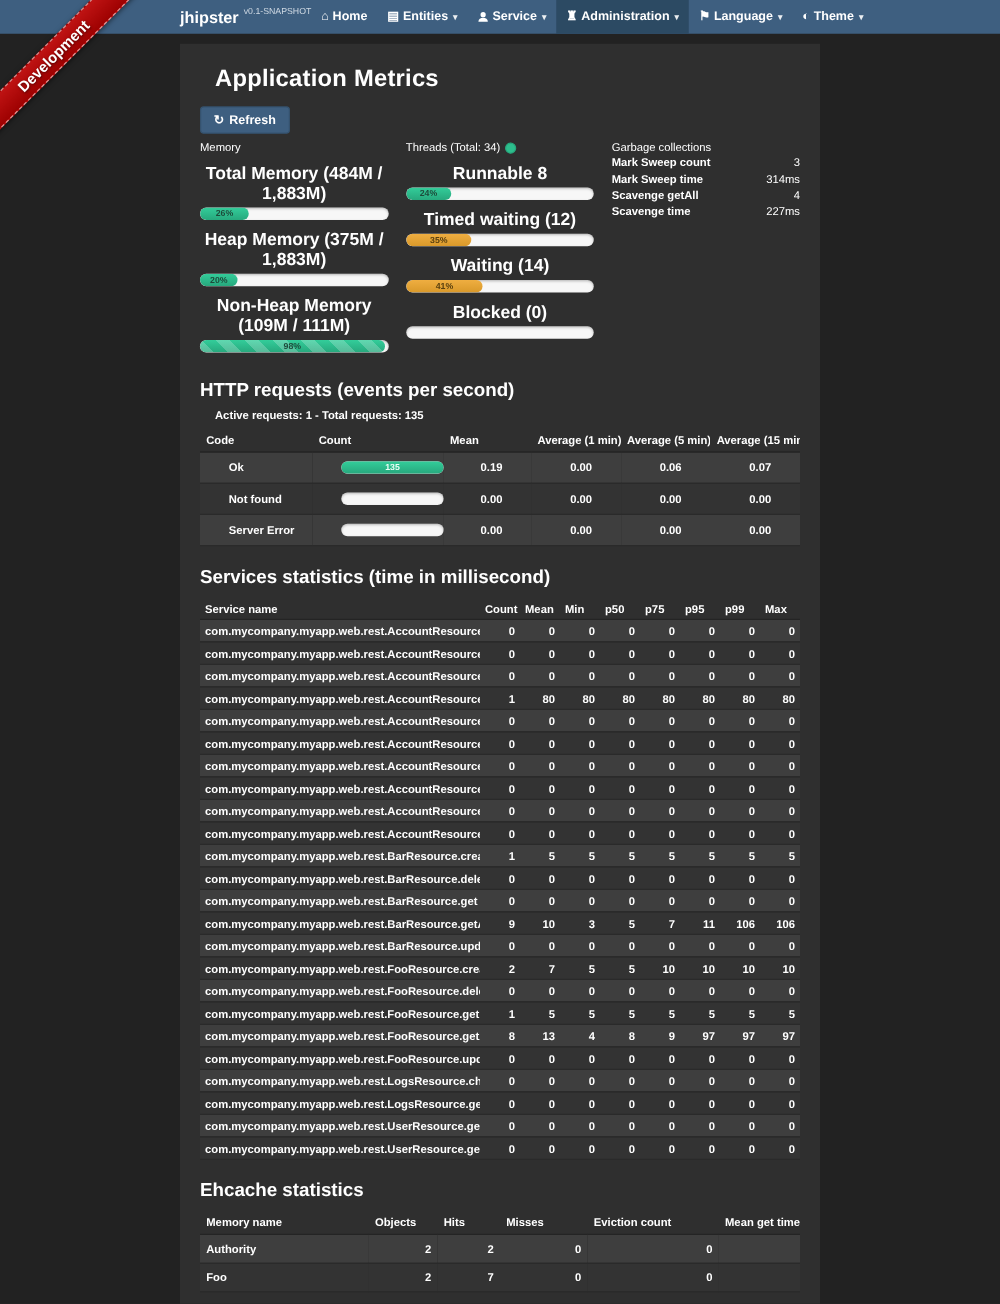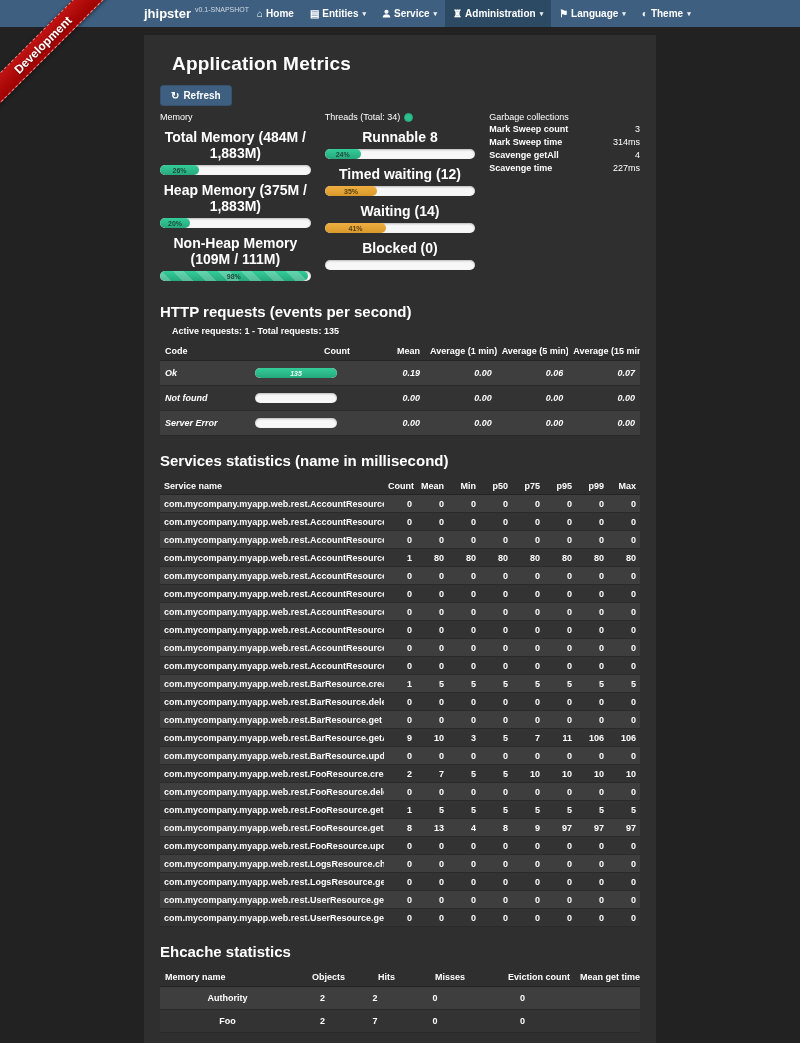--- a/index.html
+++ b/index.html
@@ -92,50 +92,50 @@
     border:1px solid #27a87d;
   }
   .gc-row { display:flex; justify-content:space-between; font-size:9px; line-height:13px; }
   .gc-label { font-weight:bold; }
   .gc-value { font-weight:normal; text-align:right; }
 
   
   .http-summary { font-size:9px; font-weight:bold; margin:-2px 0 6px 12px; }
   table { width:100%; border-collapse:collapse; font-size:9px; table-layout:fixed; }
   th {
-    font-weight:bold; text-align:right; padding:4px 5px;
+    font-weight:bold; text-align:left; padding:4px 5px;
     border-bottom:1px solid #242424; white-space:nowrap; overflow:hidden;
   }
   th:first-child { text-align:left; }
   td {
     padding:4px 5px; text-align:right; font-weight:bold;
     white-space:nowrap; overflow:hidden;
   }
   td:first-child { text-align:left; }
   tbody tr:nth-child(odd) { background:#3e3e3e; }
   tbody tr:nth-child(even) { background:#333333; }
   tbody tr { border-bottom:1px solid #2a2a2a; }
 
-  #http-table td { padding:7px 5px;font-style:italic; }
+  #http-table td { padding:7px 23px; }
   #http-table .progress, #datasource-table .progress { width:82px; margin:0; }
   #http-table col.c-code { width:90px; }
   #http-table col.c-count { width:105px; }
   #http-table col.c-mean { width:70px; }
 
   #services-table col.c-name { width:auto; }
   #services-table col.c-num { width:32px; }
   #services-table td, #services-table th { padding:3.5px 4px; }
 
   #ehcache-table col.c-name { width:135px; }
   #ehcache-table col.c-obj { width:55px; }
   #ehcache-table col.c-hits { width:50px; }
   #ehcache-table col.c-miss { width:70px; }
   #ehcache-table col.c-evict { width:105px; }
   #ehcache-table col.c-mean { width:auto; }
-  #ehcache-table td { padding:6px 21px;text-align:center; }
+  #ehcache-table td { padding:6px 5px; }
 </style>
 </head>
 <body>
 
 <div class="app">
 
   <div class="ribbon">
     <span>Development</span>
   </div>
 
@@ -299,21 +299,21 @@
               <div class="progress"></div>
             </td>
             <td>0.00</td>
             <td>0.00</td>
             <td>0.00</td>
             <td>0.00</td>
           </tr>
         </tbody>
     </table>
 
-    <h3 class="section-title">Services statistics (name in millisecond)</h3>
+    <h3 class="section-title">Services statistics (time in millisecond)</h3>
     <table id="services-table">
       <colgroup>
         <col class="c-name">
           <col class="c-num">
           <col class="c-num">
           <col class="c-num">
           <col class="c-num">
           <col class="c-num">
           <col class="c-num">
           <col class="c-num">

